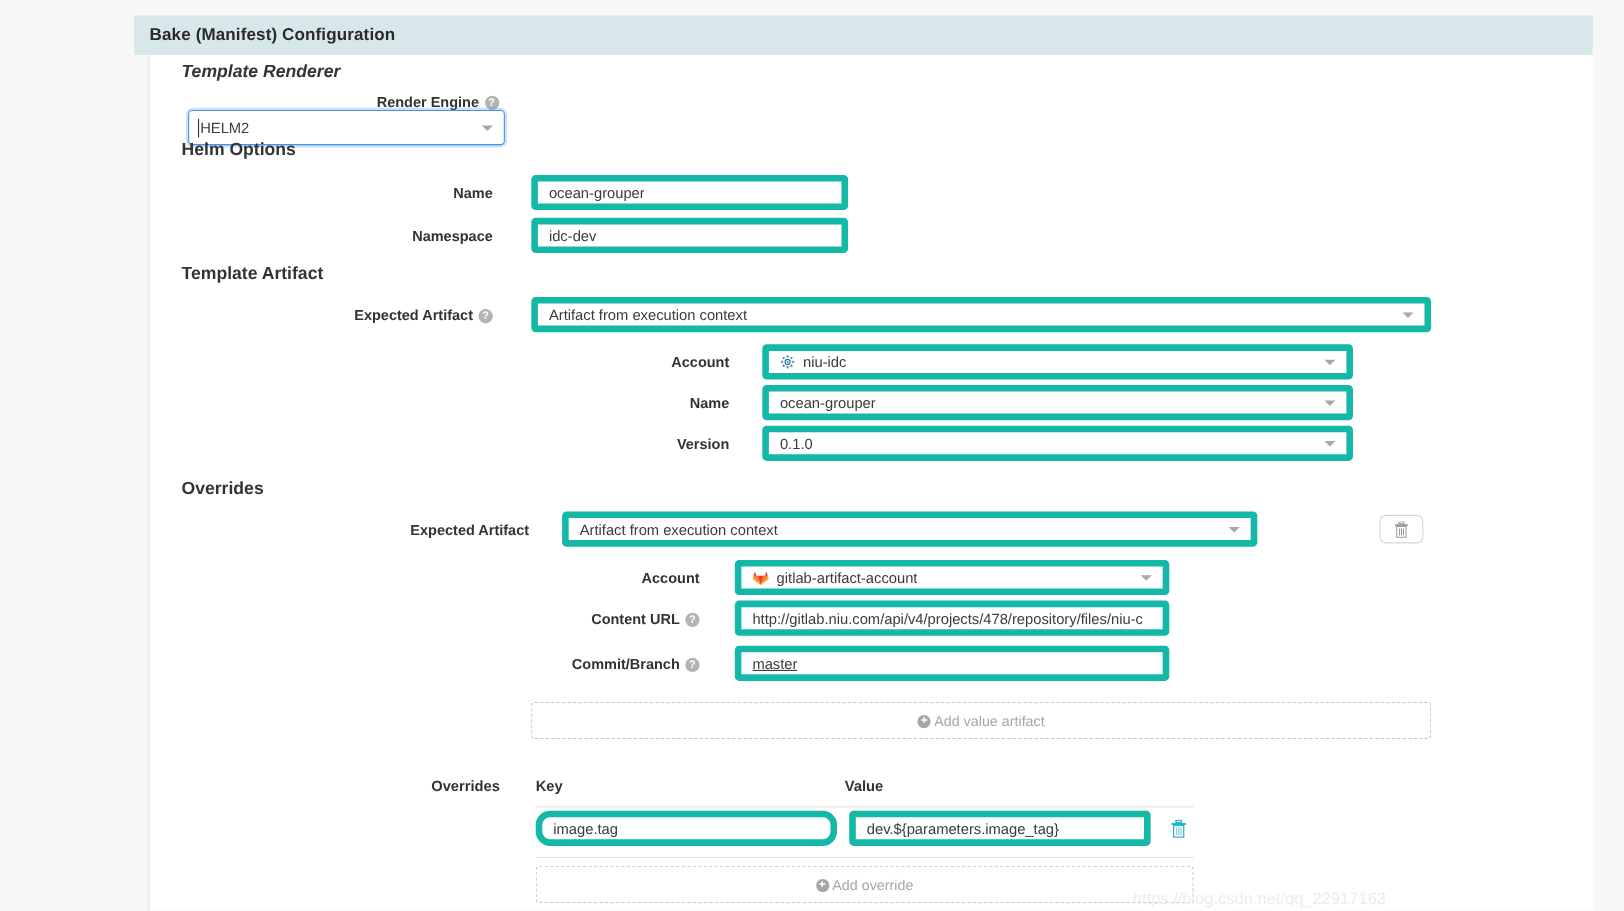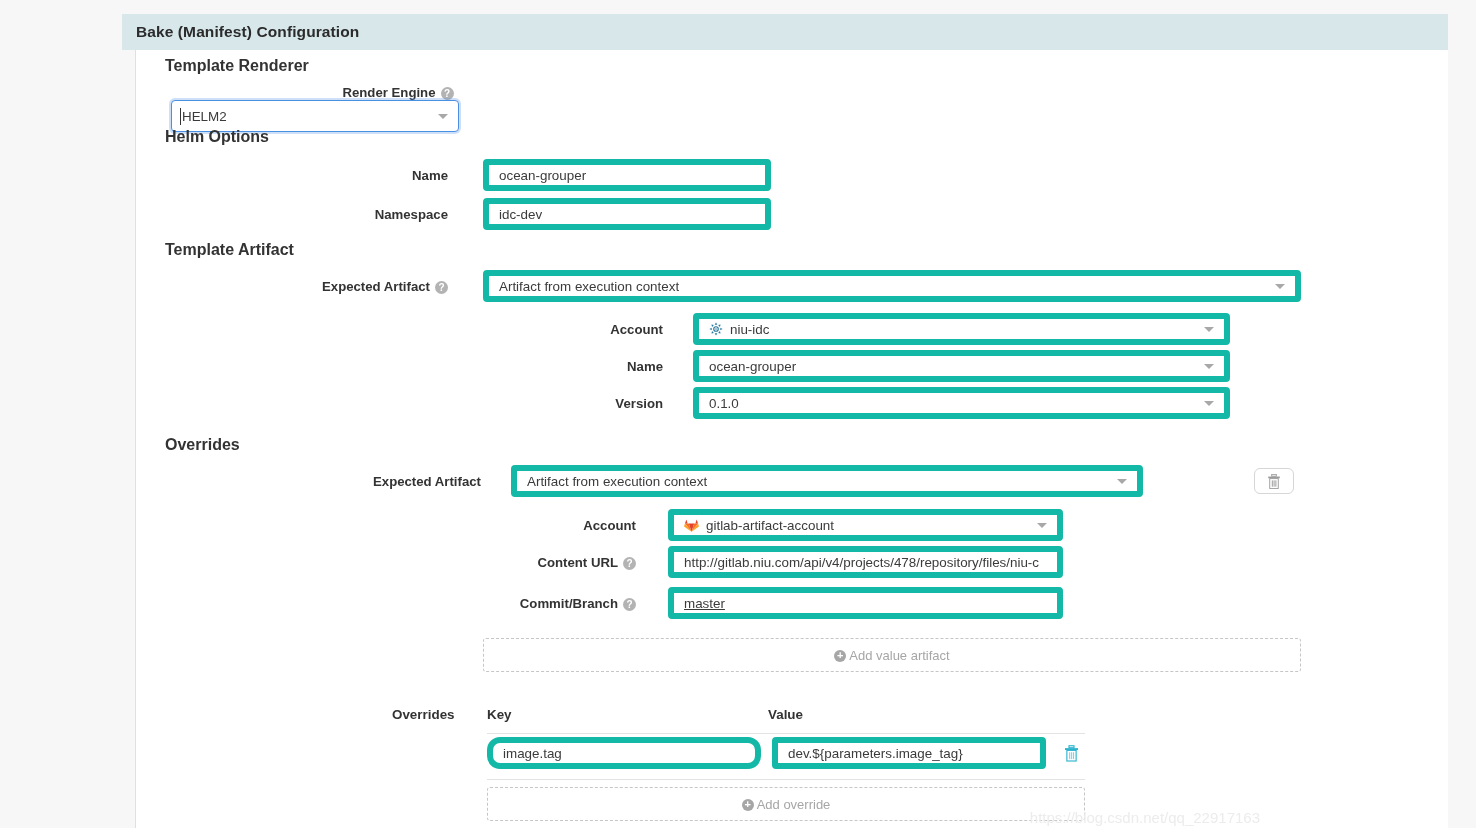--- a/index.html
+++ b/index.html
@@ -112,21 +112,21 @@
 <div id="root">
 
   <div class="gutter-rule"></div>
 
   <div class="panel-header">
     <span class="panel-header-title">Bake (Manifest) Configuration</span>
   </div>
 
   <div class="panel-body">
 
-    <div class="section-title" style="position:absolute; left:29px; top:7px;">Template Renderer</div>
+    <div class="section-title" style="position:absolute; left:29px; top:7px;font-style:italic;">Template Renderer</div>
 
     <div class="row" style="position:absolute; left:0; top:35px;flex-direction:column;">
       <div class="lbl" style="width:312px;">
         <span>Render Engine</span>
         <span class="helpicon">?</span>
       </div>
       <div class="field sel focused" style="width:288px; margin-left:35px;">
         <span class="caret-text"></span>
         <span class="val-txt">HELM2</span>
         <span class="caret"></span>

